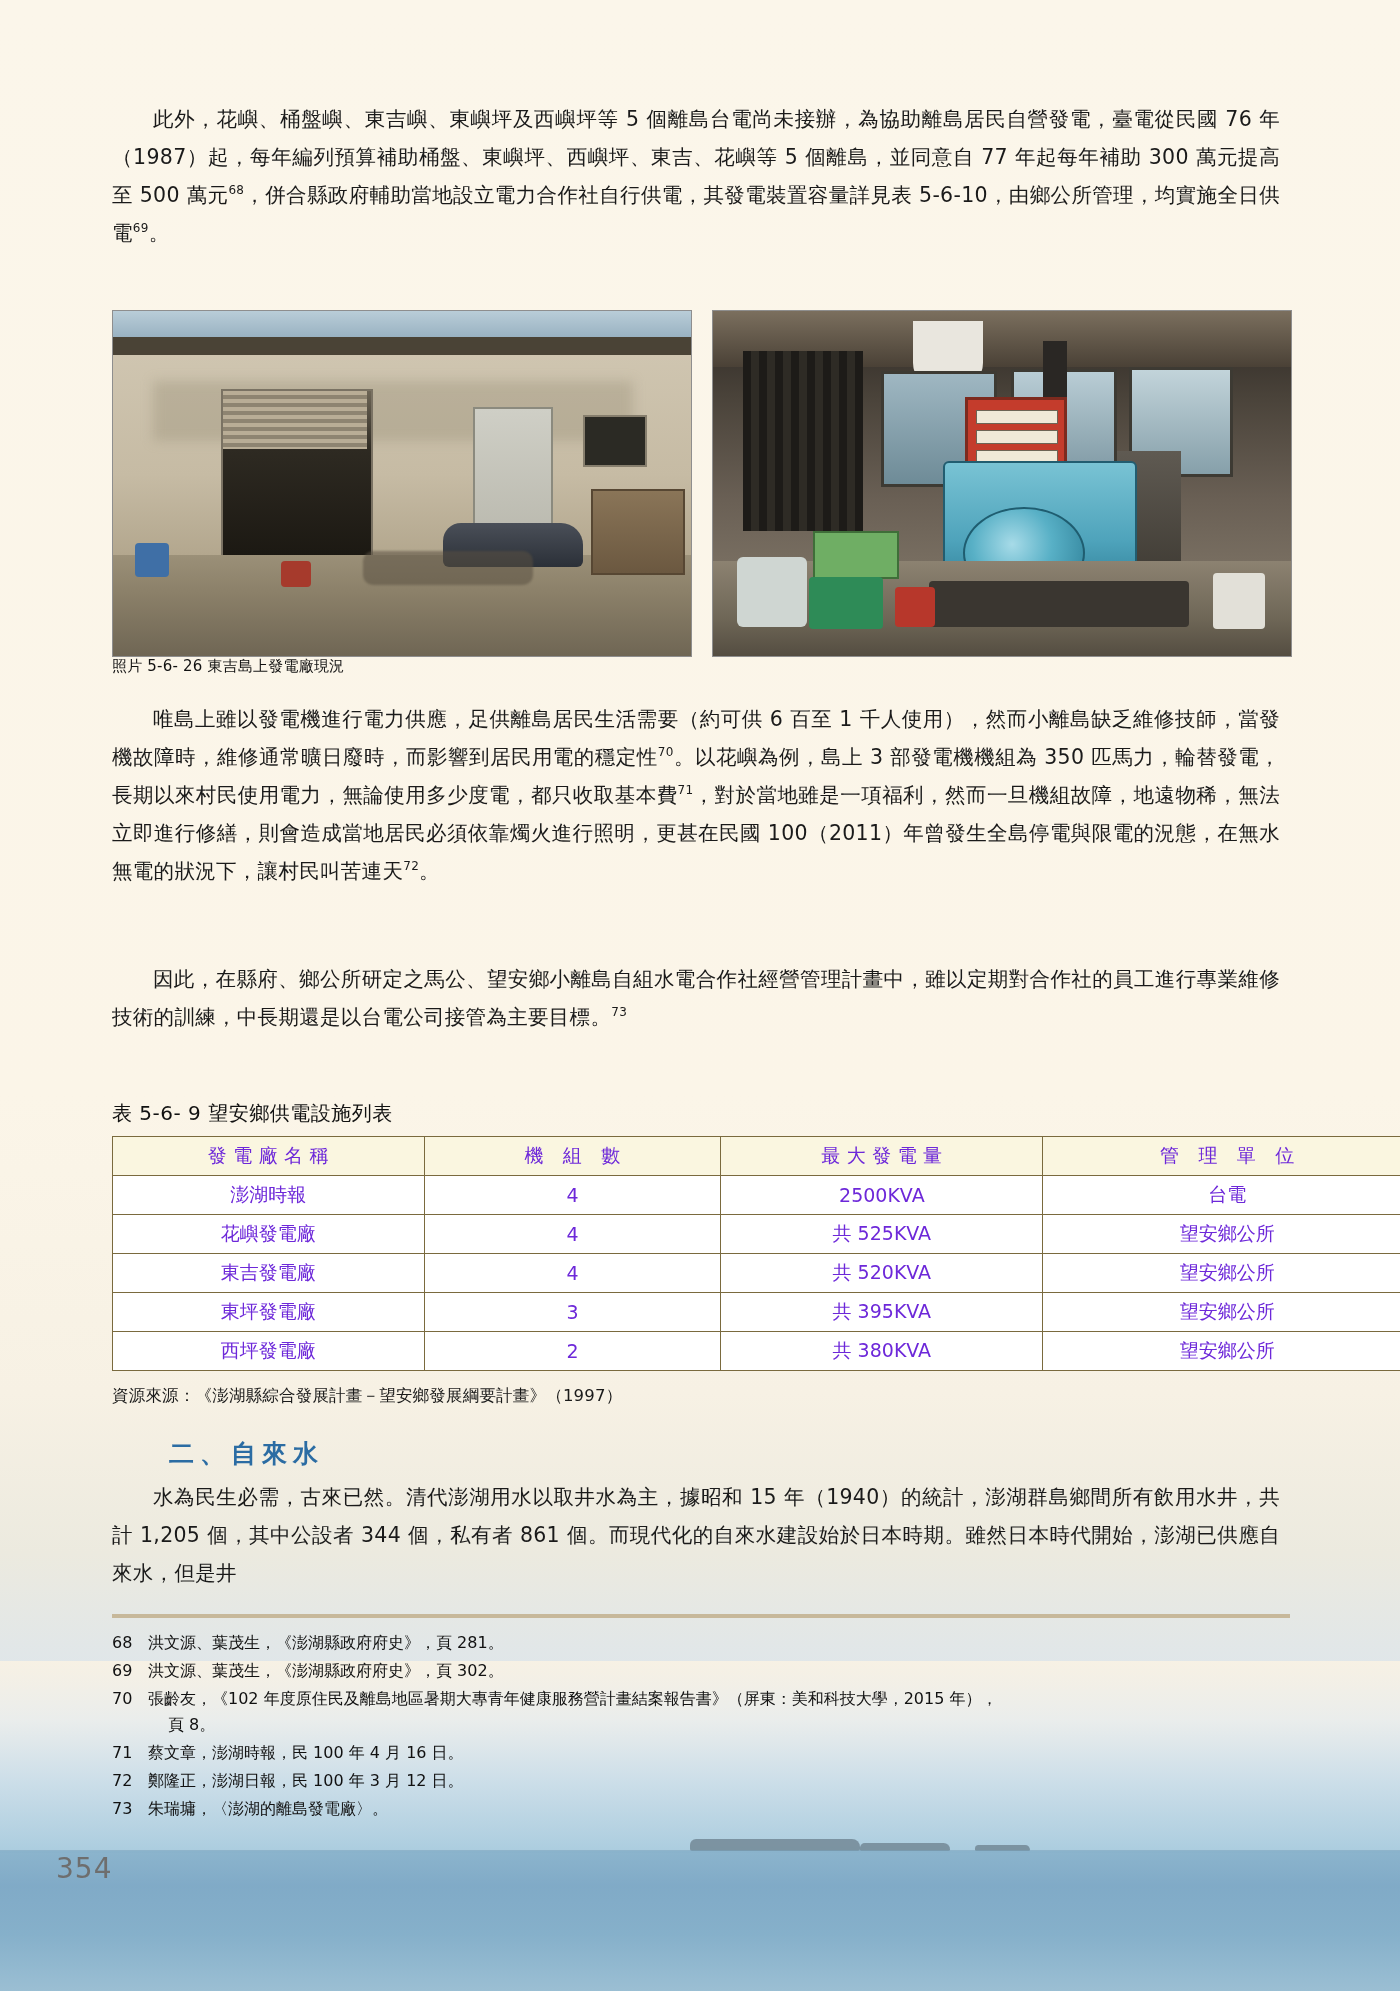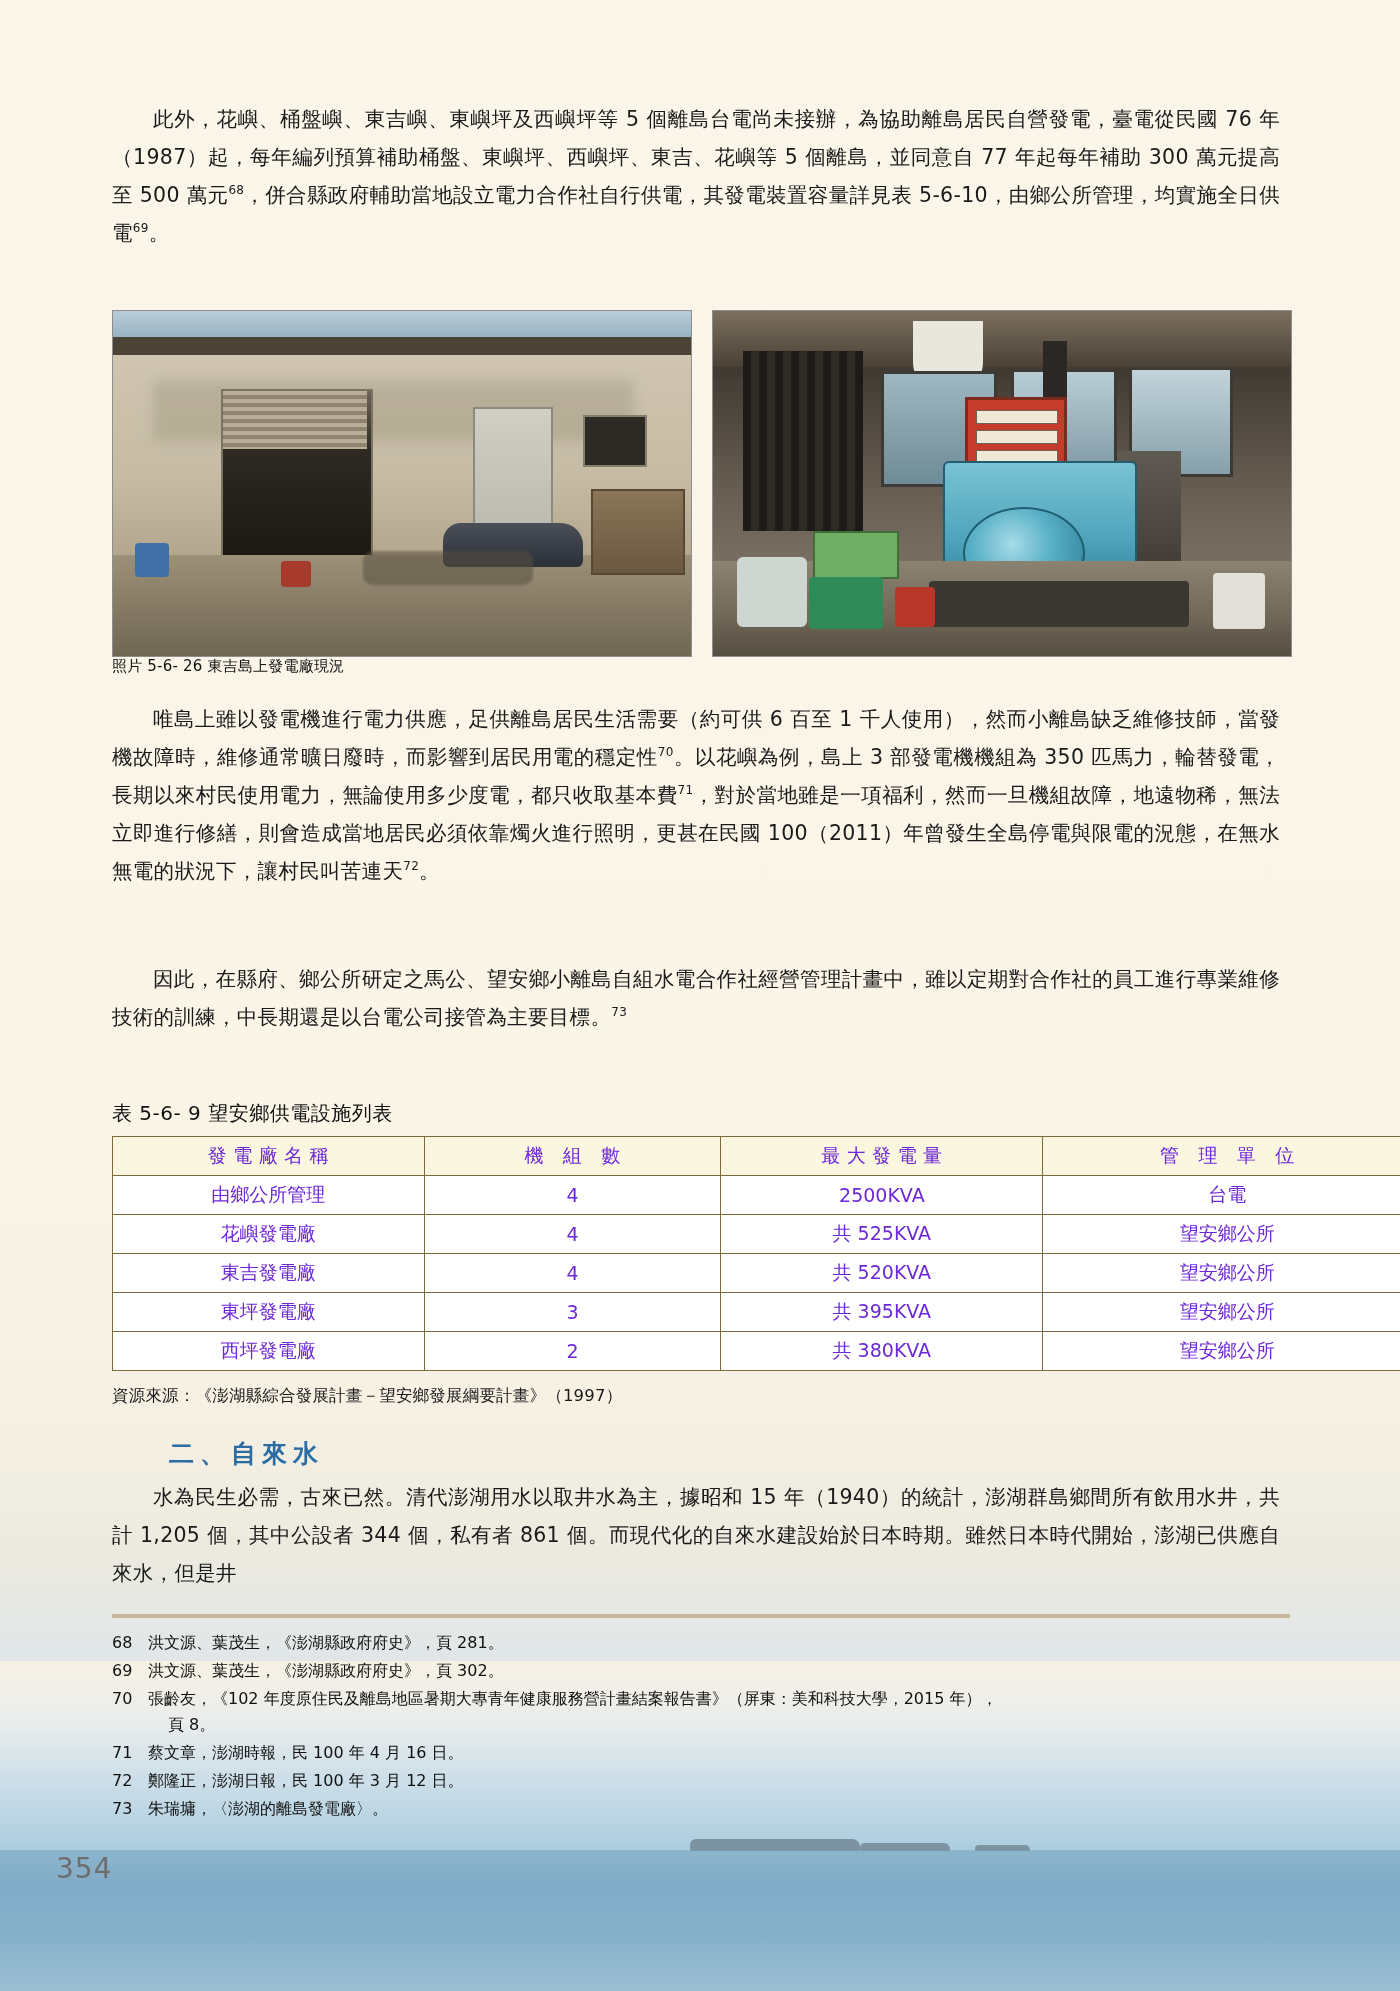--- a/index.html
+++ b/index.html
@@ -439,21 +439,21 @@
       <thead>
         <tr>
           <th class="col1">發 電 廠 名 稱</th>
           <th class="col2">機　組　數</th>
           <th class="col3">最 大 發 電 量</th>
           <th class="col4">管　理　單　位</th>
         </tr>
       </thead>
       <tbody>
         <tr>
-          <td>由鄉公所管理</td>
+          <td>澎湖時報</td>
           <td>4</td>
           <td>2500KVA</td>
           <td>台電</td>
         </tr>
         <tr>
           <td>花嶼發電廠</td>
           <td>4</td>
           <td>共 525KVA</td>
           <td>望安鄉公所</td>
         </tr>

